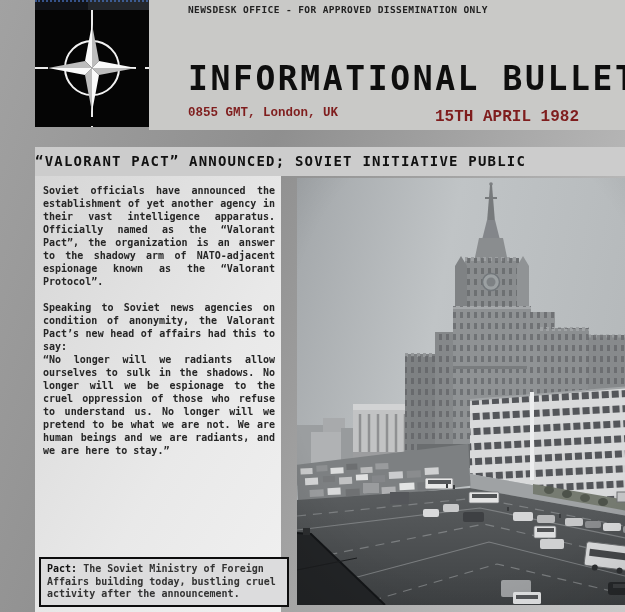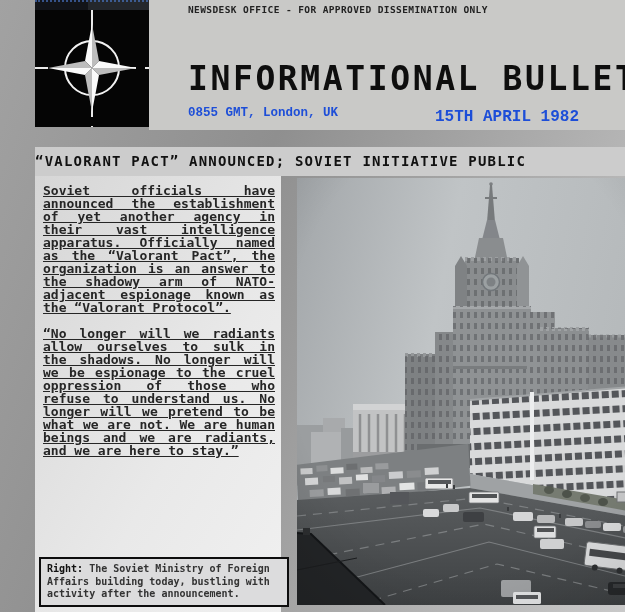--- a/index.html
+++ b/index.html
@@ -9,31 +9,31 @@
     font-family:"DejaVu Sans Mono",monospace;color:#1f1f1f;
   }
   .abs{position:absolute;margin-left:35px;}
   
   .top-bar{left:0;top:0;width:285px;height:10px;background:#24272c;border-top:2px dotted #3d5c92;box-sizing:border-box;}
   .top-bar-left{left:0;top:0;width:53px;height:10px;background:#121419;border-top:2px dotted #36538a;box-sizing:border-box;}
   
   .header-panel{left:114px;top:0;width:511px;height:130px;background:#c9c9c7;}
   .kicker{left:4px;top:4px;font-size:9.5px;font-weight:bold;letter-spacing:.4px;white-space:nowrap;color:#222;}
   .title{left:4px;top:59px;font-size:33px;font-weight:bold;letter-spacing:2.6px;white-space:nowrap;color:#0e0e0e;}
-  .dateline{font-family:"Liberation Mono",monospace;font-weight:bold;font-size:12.5px;color:#1d4ed8;white-space:nowrap;}
+  .dateline{font-family:"Liberation Mono",monospace;font-weight:bold;font-size:12.5px;color:#7f1d1d;white-space:nowrap;}
   .dateline-left{left:4px;top:106px;}
   .dateline-right{left:251px;top:108px;font-size:16px;}
   
   .logo-box{left:0;top:10px;width:114px;height:117px;background:#050505;}
   
   .headline-bar{left:0;top:147px;width:610px;height:29px;background:#cccccc;}
   .headline-text{line-height:29px;font-size:14px;font-weight:bold;letter-spacing:1.2px;white-space:nowrap;color:#111;}
   
   .article-panel{left:0;top:176px;width:246px;height:436px;background:linear-gradient(120deg,#d6d6d6 0%,#e9e9e9 60%,#f0f0f0 100%);box-sizing:border-box;padding:8px 6px 0 8px;}
-  .article-panel p{margin:0 0 13px 0;font-size:13px;font-weight:bold;line-height:13px;text-align:justify;color:#262626;text-decoration:underline;}
+  .article-panel p{margin:0 0 13px 0;font-size:10px;font-weight:bold;line-height:13px;text-align:justify;color:#262626;}
   .article-panel p.no-gap{margin-bottom:0;}
   
   .caption-box{left:4px;top:557px;width:250px;box-sizing:border-box;border:2px solid #0d0d0d;background:#dcdcdd;padding:4px 6px;font-size:10px;font-weight:bold;line-height:12.5px;color:#333;}
   .caption-lead{color:#111;}
   
   .photo{left:262px;top:178px;width:348px;height:427px;}
   .photo svg{display:block;}
 </style>
 </head>
 <body>
@@ -66,25 +66,26 @@
     </g>
   </svg>
 </div>
 
 <div class="abs headline-bar">
   <div class="headline-text">“VALORANT PACT” ANNOUNCED; SOVIET INITIATIVE PUBLIC</div>
 </div>
 
 <div class="abs article-panel">
   <p>Soviet officials have announced the establishment of yet another agency in their vast intelligence apparatus. Officially named as the “Valorant Pact”, the organization is an answer to the shadowy arm of NATO-adjacent espionage known as the “Valorant Protocol”.</p>
+  <p class="no-gap">Speaking to Soviet news agencies on condition of anonymity, the Valorant Pact’s new head of affairs had this to say:</p>
   <p class="no-gap">“No longer will we radiants allow ourselves to sulk in the shadows. No longer will we be espionage to the cruel oppression of those who refuse to understand us. No longer will we pretend to be what we are not. We are human beings and we are radiants, and we are here to stay.”</p>
 </div>
 
 <div class="abs caption-box">
-  <span class="caption-lead">Right:</span><span> The Soviet Ministry of Foreign Affairs building today, bustling with activity after the announcement.</span>
+  <span class="caption-lead">Pact:</span><span> The Soviet Ministry of Foreign Affairs building today, bustling cruel activity after the announcement.</span>
 </div>
 
 <div class="abs photo">
   <svg width="348" height="427" viewBox="0 0 348 427">
     <defs>
       <linearGradient id="sky" x1="0" y1="0" x2="1" y2="0.25">
         <stop offset="0" stop-color="#a3a7aa"></stop>
         <stop offset="0.45" stop-color="#c0c4c6"></stop>
         <stop offset="1" stop-color="#b5b9bb"></stop>
       </linearGradient>

